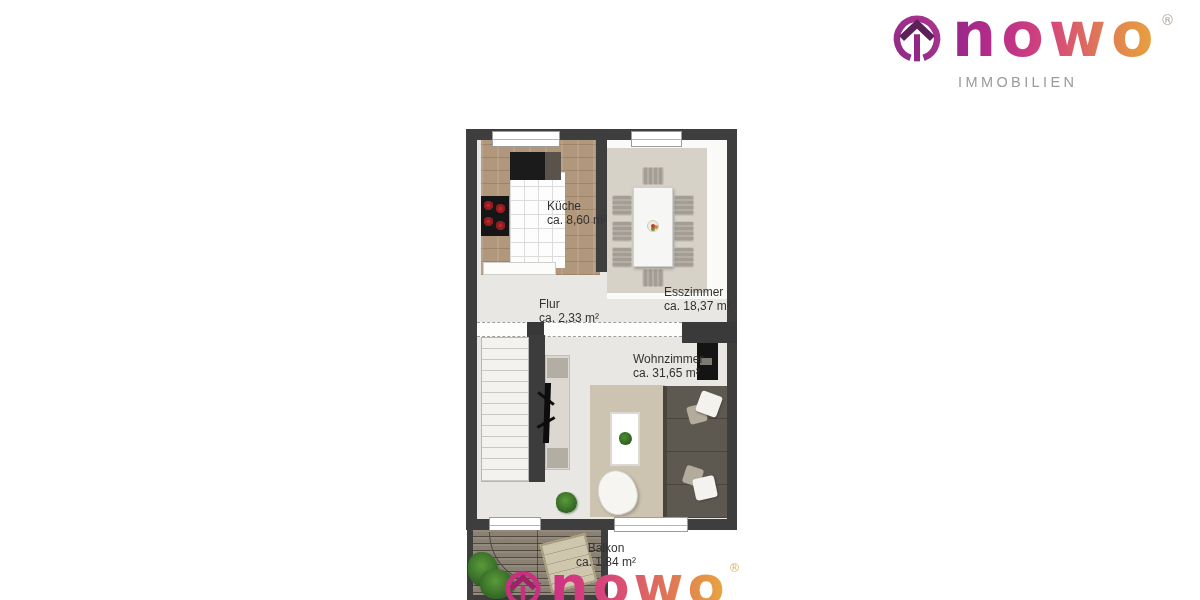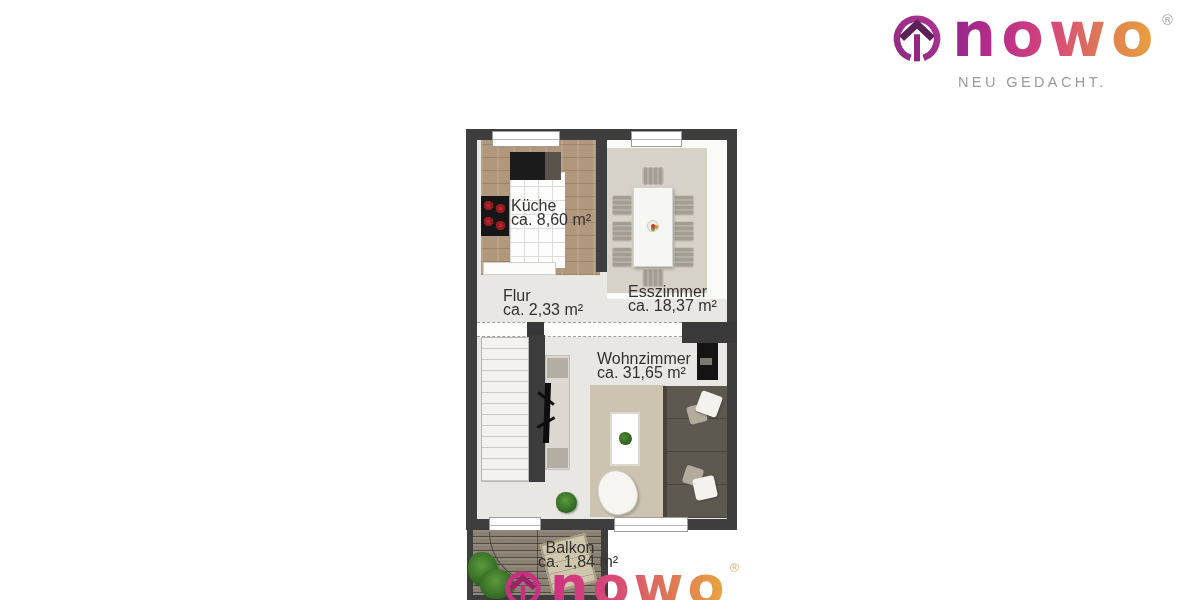--- a/index.html
+++ b/index.html
@@ -86,21 +86,21 @@
         background:#8a8173;background-image:repeating-linear-gradient(180deg, rgba(255,255,255,.07) 0 2px, transparent 2px 6px, rgba(35,30,24,.55) 6px 7px);}
   .deck-joint{left:71px;top:401px;width:1px;height:66px;background:rgba(35,30,24,.5);}
   .balc-wall-left{left:1px;top:401px;width:6px;height:70px;background:#3e3e3e;}
   .balc-wall-right{left:135px;top:401px;width:7px;height:70px;background:#3e3e3e;}
   .balc-wall-bottom{left:1px;top:466px;width:141px;height:5px;background:#3e3e3e;}
   .lounger{left:79px;top:409px;width:47px;height:50px;background:#cfc6ae;border:2px solid #a89d7f;box-sizing:border-box;
            transform:rotate(-14deg);background-image:repeating-linear-gradient(180deg, transparent 0 9px, rgba(120,108,80,.35) 9px 10px);}
   .door-arc{left:23px;top:403px;width:52px;height:52px;border-left:1px solid #4a4a48;border-bottom:1px solid #4a4a48;
             border-bottom-left-radius:100%;box-sizing:border-box;}
 
-  .room-label{position:absolute;color:#333231;font-size:16px;line-height:14px;z-index:20;}
+  .room-label{position:absolute;color:#333231;font-size:12px;line-height:14px;z-index:20;padding-left:36px;}
   .room-label .nm{white-space:nowrap;}
   .room-label .ar{white-space:nowrap;}
 
   
   .watermark{position:absolute;left:502px;top:561px;display:flex;align-items:flex-start;z-index:30;}
   .wm-icon{margin-top:6px;}
   .wm-word{font-family:"DejaVu Sans", sans-serif;font-weight:700;font-size:54px;line-height:46px;letter-spacing:4px;
            margin-left:6px;margin-top:2px;
            background:linear-gradient(90deg,#cf2f84 0%,#d84a78 35%,#e07b52 70%,#e9a93e 100%);
            -webkit-background-clip:text;background-clip:text;-webkit-text-fill-color:transparent;color:#d84a78;}
@@ -121,21 +121,21 @@
           </linearGradient>
         </defs>
         <path d="M 37 51.3 A 21.5 21.5 0 1 0 23 51.3" fill="none" stroke="url(#ringGrad)" stroke-width="7"></path>
         <rect x="26.8" y="26" width="6.4" height="29" fill="#932784"></rect>
         <path d="M13.5 30.5 L30 15 L46.5 30.5" fill="none" stroke="#5c2158" stroke-width="7.5"></path>
       </svg>
       <div class="brand-word">nowo</div>
       <span class="brand-reg">®</span>
     </div>
     <div class="brand-tagline">
-      <div>NEU GEDACHT.</div>
+      <div>IMMOBILIEN</div>
     </div>
   </div>
 
   <div class="plan">
 
     <div class="abs floor-base"></div>
     <div class="abs wall" style="left:0;top:0;width:271px;height:11px;"></div>
     <div class="abs wall" style="left:0;top:0;width:11px;height:401px;"></div>
     <div class="abs wall" style="left:261px;top:0;width:10px;height:401px;"></div>
     <div class="abs wall" style="left:0;top:390px;width:271px;height:11px;"></div>
@@ -207,21 +207,21 @@
     <div class="abs balc-wall-bottom"></div>
     <div class="abs door-arc"></div>
     <div class="abs lounger"></div>
     <div class="abs plant" style="left:2px;top:423px;width:30px;height:34px;"></div>
     <div class="abs plant" style="left:14px;top:440px;width:34px;height:30px;"></div>
 
     <div class="room-label" style="left:45px;top:70px;">
       <div class="nm">Küche</div>
       <div class="ar">ca. 8,60 m²</div>
     </div>
-    <div class="room-label" style="left:37px;top:160px;">
+    <div class="room-label" style="left:37px;top:168px;">
       <div class="nm">Flur</div>
       <div class="ar">ca. 2,33 m²</div>
     </div>
     <div class="room-label" style="left:162px;top:156px;">
       <div class="nm">Esszimmer</div>
       <div class="ar">ca. 18,37 m²</div>
     </div>
     <div class="room-label" style="left:131px;top:223px;">
       <div class="nm">Wohnzimmer</div>
       <div class="ar">ca. 31,65 m²</div>

